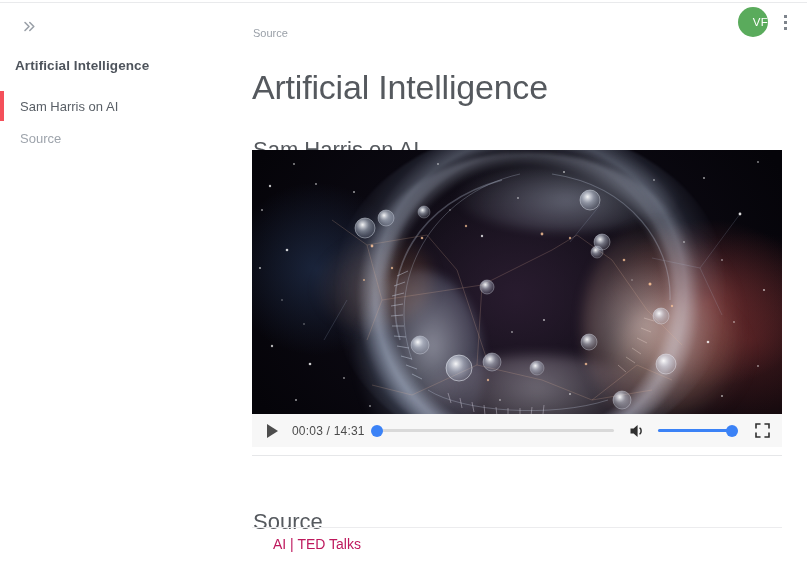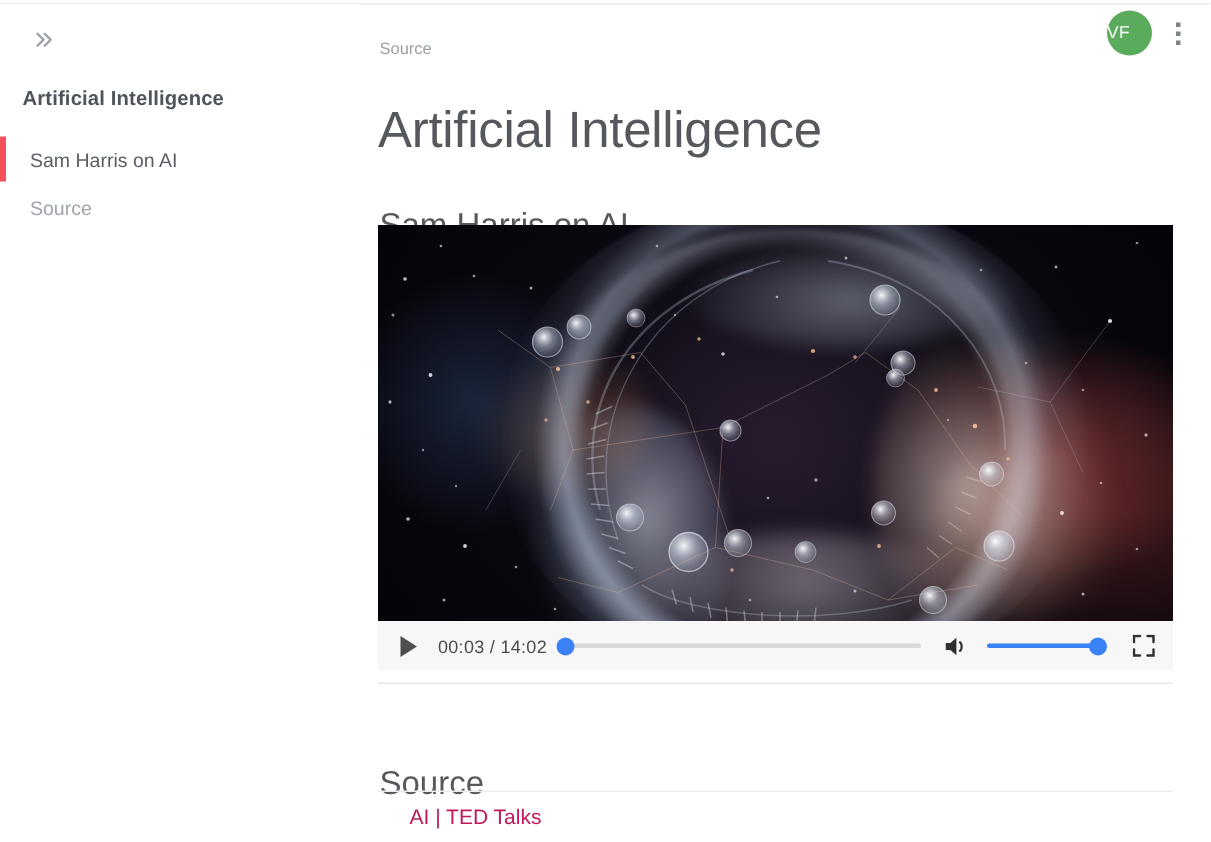--- a/index.html
+++ b/index.html
@@ -96,21 +96,21 @@
     align-items: center;
     gap: 6px;
   }
   #avatar {
     width: 30px; height: 30px;
     border-radius: 50%;
     background: #5aab5c;
     color: #ffffff;
     display: flex;
     align-items: center;
-    justify-content: flex-start;
+    justify-content: flex-end;
     font-size: 11.5px;
     letter-spacing: 0.3px;
     cursor: pointer;
   }
   #overflow-menu {
     width: 22px; height: 30px;
     display: flex;
     flex-direction: column;
     align-items: center;
     justify-content: center;
@@ -555,21 +555,21 @@
           <circle cx="236" cy="230" r="1.2" opacity="0.7"></circle>
           <circle cx="112" cy="130" r="1.1" opacity="0.65"></circle>
         </g>
       </svg>
     </div>
 
     <div id="controls">
       <div id="play-button">
         <span class="tri"></span>
       </div>
-      <div id="time-display">00:03 / 14:02</div>
+      <div id="time-display">00:03 / 14:31</div>
 
       <div id="progress-slider" class="slider">
         <span class="track"></span>
         <span class="fill" style="width:0.34%"></span>
         <span class="thumb" style="left:0.34%"></span>
       </div>
 
       <div id="volume-button">
         <svg width="18" height="16" viewBox="0 0 18 16">
           <path d="M1.5 5.6 H4.6 L8.6 2.1 V13.9 L4.6 10.4 H1.5 Z" fill="#2f2f2f"></path>

